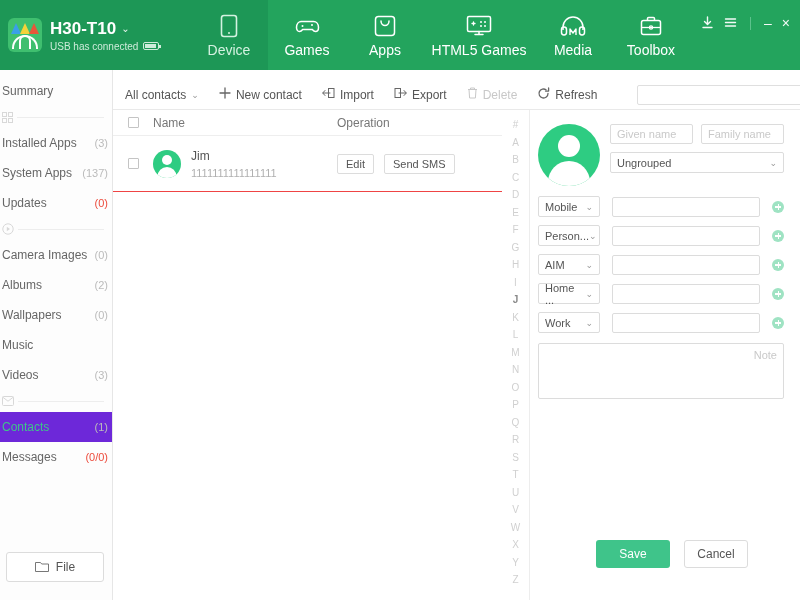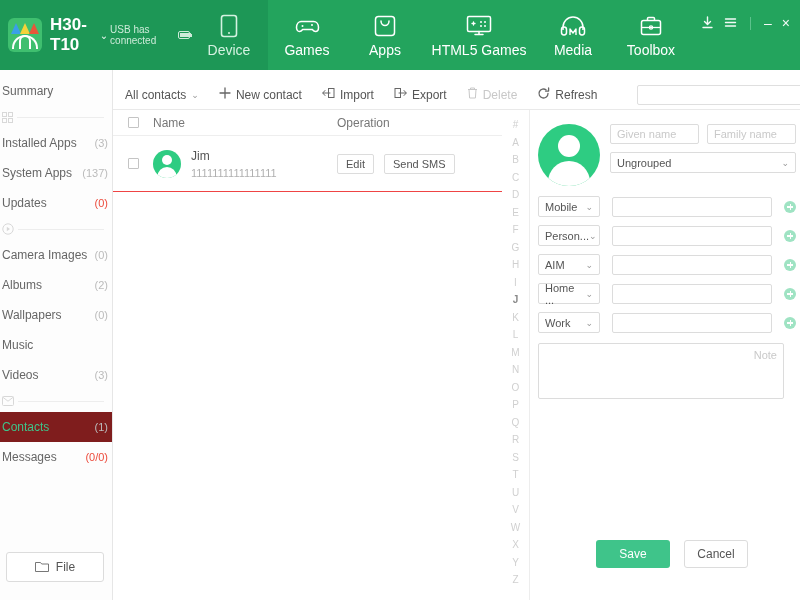--- a/index.html
+++ b/index.html
@@ -44,21 +44,21 @@
   .logo .t3 { left: 21px; border-left: 5px solid transparent; border-right: 5px solid transparent; border-bottom: 11px solid #e8563a; }
   .logo .arc {
     position: absolute; left: 4px; top: 17px; width: 26px; height: 14px;
     border: 2px solid #ffffff; border-bottom: none; border-radius: 13px 13px 0 0;
     border-left-color: #ffffff; border-right-color: #ffffff;
   }
   .logo .arc2 {
     position: absolute; left: 11px; top: 17px; width: 12px; height: 14px;
     border: 2px solid #ffffff; border-bottom: none; border-radius: 6px 6px 0 0;
   }
-  .dev-text { display: flex; justify-content: space-between; gap: 2px; }
+  .dev-text { display: flex; flex-direction: column; justify-content: space-between; gap: 2px; }
   .dev-name { color: #ffffff; font-size: 17px; font-weight: bold; display: flex; align-items: center; gap: 5px; }
   .dev-name .chev { font-size: 10px; font-weight: normal; opacity: .9; }
   .dev-sub { color: #cdebd9; font-size: 10px; display: flex; align-items: center; gap: 5px; }
   .batt {
     display: inline-block; width: 16px; height: 8px;
     border: 1px solid #cdebd9; border-radius: 2px; position: relative;
   }
   .batt::after { content: ""; position: absolute; right: -3px; top: 2px; width: 2px; height: 3px; background: #cdebd9; }
   .batt i { position: absolute; left: 1px; top: 1px; width: 11px; height: 4px; background: #cdebd9; display: block; }
 
@@ -87,21 +87,21 @@
     border-right: 1px solid #e6e6e6;
     position: relative;
     display: flex; flex-direction: column;
     padding-top: 6px;
   }
   .side-item {
     height: 30px; display: flex; align-items: center;
     padding-left: 2px; padding-right: 4px;
     color: #666; font-size: 12px; cursor: pointer; justify-content: space-between;
   }
-  .side-item.sel { background: #7f1d1d; color: #3fc48a; }
+  .side-item.sel { background: #6d28d9; color: #3fc48a; }
   .side-item .cnt { color: #bbb; font-size: 11px; }
   .side-item .cnt.red { color: #ec4b3c; }
   .side-sep {
     display: flex; align-items: center; gap: 4px;
     height: 22px; padding-left: 2px; padding-right: 8px;
   }
   .side-sep .line { flex: 1; height: 1px; background: #ededed; }
   .side-sep .si { color: #d8d8d8; display: flex; align-items: center; }
   .file-wrap { margin-top: auto; padding: 0 8px 18px 6px; }
   .file-btn {
@@ -175,21 +175,21 @@
     border-right: 1px solid #ededed; background: #fff;
   }
   .alpha span {
     font-size: 10px; color: #d0d0d0; line-height: 17.5px; cursor: pointer; height: 17.5px;
   }
   .alpha span.act { color: #8a8a8a; font-weight: bold; }
 
   
   .detail {
     width: 270px; flex: 0 0 270px; background: #fff;
-    padding: 14px 4px 0 8px; display: flex; flex-direction: column;
+    padding: 14px 16px 0 8px; display: flex; flex-direction: column;
   }
   .d-top { display: flex; gap: 10px; align-items: flex-start; }
   .d-fields { flex: 1; display: flex; flex-direction: column; gap: 8px; }
   .nrow { display: flex; gap: 8px; }
   .inp {
     height: 20px; border: 1px solid #dcdcdc; border-radius: 2px;
     padding: 0 6px; font-size: 11px; color: #555; outline: none; background: #fff;
     font-family: "Liberation Sans", sans-serif; width: 100%;
   }
   .inp::placeholder { color: #c9c9c9; }

